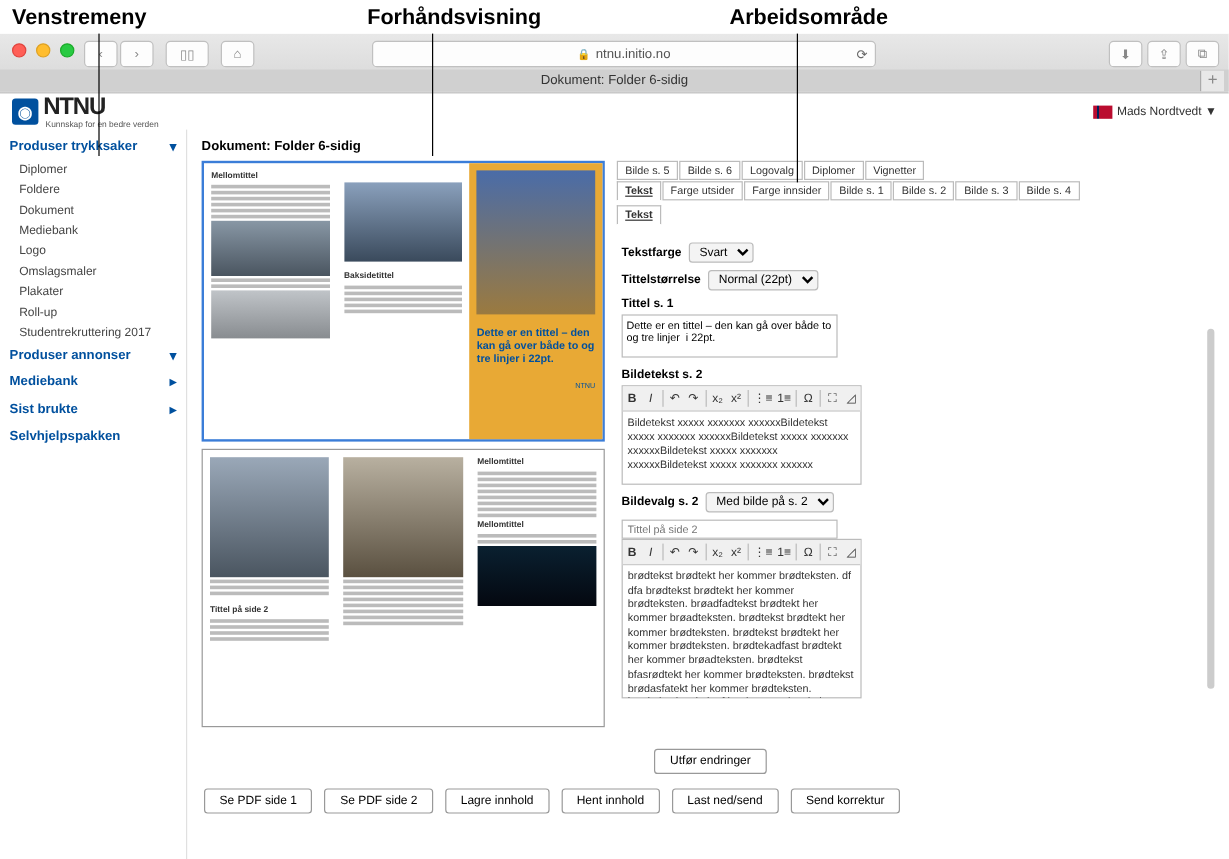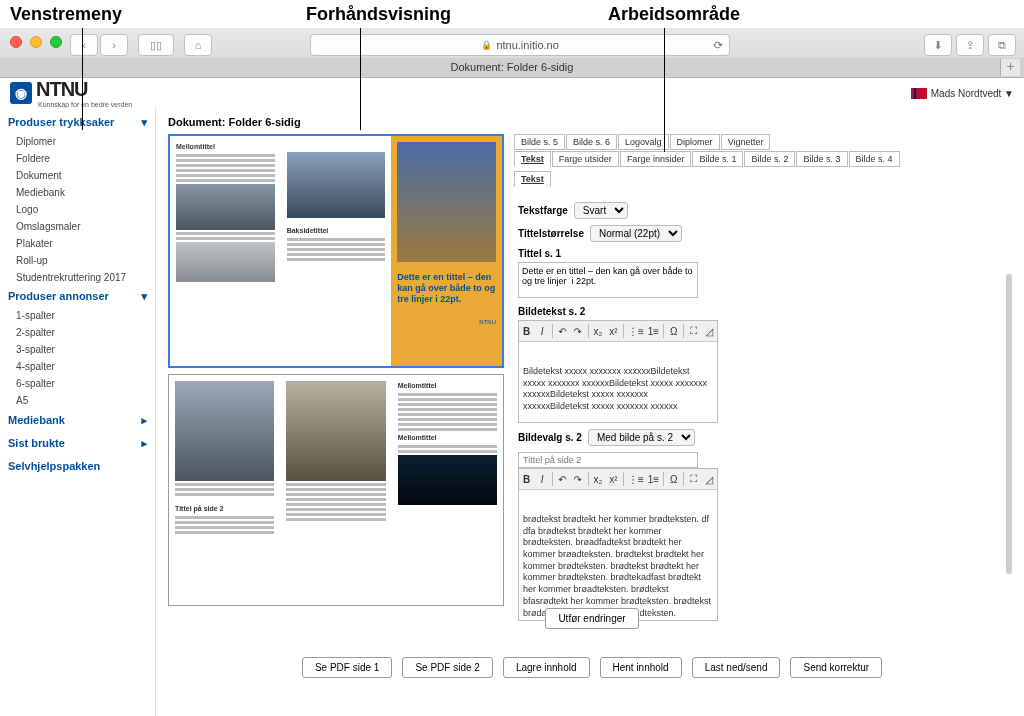--- a/index.html
+++ b/index.html
@@ -67,28 +67,28 @@
     .form-area { padding: 8px 4px; font-size: 10px; }
     .form-row { display: flex; align-items: center; margin: 6px 0; gap: 6px; }
     .form-row label { font-weight: bold; }
     .form-row select { font-size: 10px; padding: 1px 4px; border: 1px solid #bbb; border-radius: 3px; background: #f4f4f4; }
     .field-label { font-weight: bold; margin: 6px 0 3px; }
     textarea.plain { width: 180px; height: 36px; font-size: 9px; padding: 3px; border: 1px solid #bbb; resize: none; font-family: inherit; }
     
     .rte { border: 1px solid #bbb; width: 200px; }
     .rte-toolbar { background: #f0f0f0; border-bottom: 1px solid #ccc; padding: 2px; display: flex; gap: 4px; align-items: center; }
     .rte-btn { width: 16px; height: 16px; font-size: 10px; display: flex; align-items: center; justify-content: center; cursor: pointer; color: #333; }
-    .rte-body { padding: 4px; font-size: 9px; color: #333; line-height: 1.3; min-height: 60px; overflow: auto; margin-top: 20px; }
+    .rte-body { padding: 4px; font-size: 9px; color: #333; line-height: 1.3; min-height: 60px; overflow: auto; }
     .rte-body.tall { height: 110px; }
     
     input.text-input { width: 180px; padding: 2px 4px; font-size: 9px; border: 1px solid #bbb; }
     
     .bottom-bar { position: absolute; bottom: 28px; left: 160px; right: 0; padding: 8px; text-align: center; }
     .btn { display: inline-block; padding: 4px 12px; background: #fff; border: 1px solid #999; border-radius: 3px; font-size: 10px; cursor: pointer; margin: 2px; }
-    .btn-row { display: flex; justify-content: center; gap: 6px; margin-top: 24px; }
+    .btn-row { display: flex; gap: 6px; margin-top: 8px; }
     
     .scroll-indicator { position: absolute; right: 0; top: 140px; width: 6px; height: 300px; background: #ccc; border-radius: 3px; }
     
     .pv-title { font-size: 7px; font-weight: bold; color: #333; }
     .pv-bigtext { font-size: 9px; font-weight: bold; color: #00509e; line-height: 1.2; }
   </style>
 </head>
 <body>
 
 <div class="annotations">
@@ -160,28 +160,20 @@
           <div class="sidebar-item">Logo</div>
           <div class="sidebar-item">Omslagsmaler</div>
           <div class="sidebar-item">Plakater</div>
           <div class="sidebar-item">Roll-up</div>
           <div class="sidebar-item">Studentrekruttering 2017</div>
         </div>
       <div class="sidebar-section">
         <span>Produser annonser</span>
           <span class="arrow">▾</span>
       </div>
-      <div id="sb-items2">
-          <div class="sidebar-item">1-spalter</div>
-          <div class="sidebar-item">2-spalter</div>
-          <div class="sidebar-item">3-spalter</div>
-          <div class="sidebar-item">4-spalter</div>
-          <div class="sidebar-item">6-spalter</div>
-          <div class="sidebar-item">A5</div>
-        </div>
       <div id="sb-plain">
           <div class="sidebar-plain">
             <span>Mediebank</span>
             <span class="arrow">▸</span>
           </div>
           <div class="sidebar-plain">
             <span>Sist brukte</span>
             <span class="arrow">▸</span>
           </div>
           <div class="sidebar-plain">

